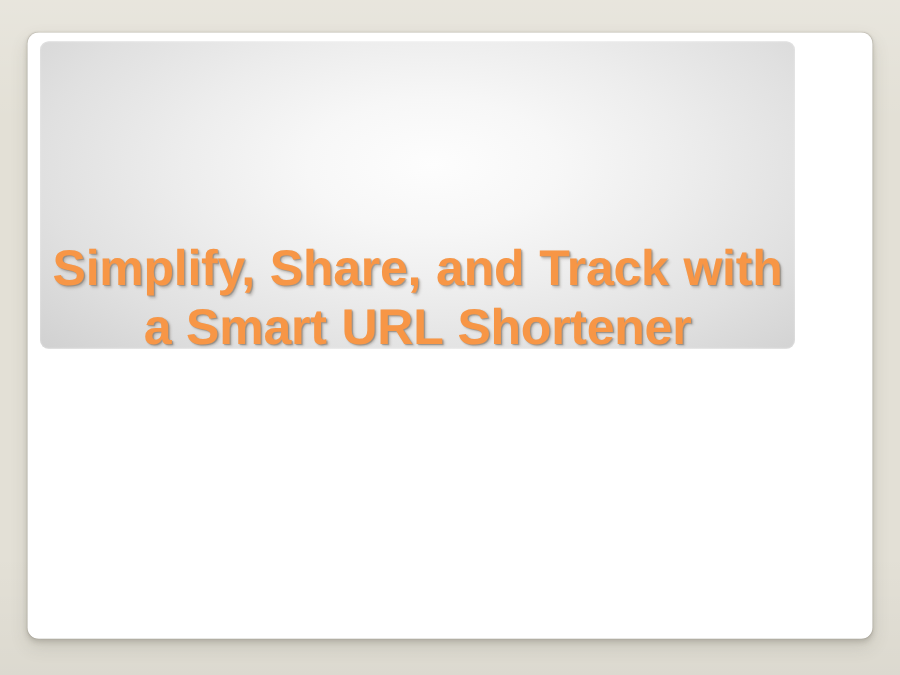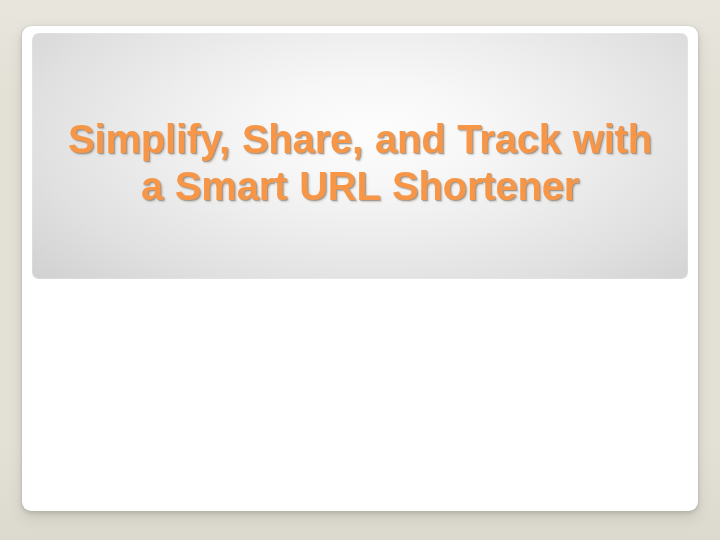--- a/index.html
+++ b/index.html
@@ -51,37 +51,37 @@
         0 6px 14px rgba(90, 86, 72, 0.16),
         0 0 1px rgba(120, 116, 100, 0.35);
     overflow: hidden;
   }
 
   
   .title-banner {
     position: absolute;
     left: 10px;
     top: 7px;
-    width: 656px;
+    width: 604px;
     height: 246px;
     border-radius: 7px;
     
     background:
       radial-gradient(118% 150% at 52% 40%,
         #fdfdfd 0%,
         #f7f7f7 14%,
         #ededed 28%,
         #e0e0e0 44%,
         #d0d0d0 60%,
         #bfbfbf 76%,
         #b2b2b2 90%,
         #a9a9a9 100%);
     box-shadow: inset 0 0 0 1px rgba(255,255,255,0.15);
     display: flex;
-    align-items: center;
+    align-items: flex-end;
     justify-content: center;
     overflow: hidden;
   }
 
   
   .title-text {
     width: 600px;
     margin: 0;
     padding: 0 8px;
     text-align: center;

